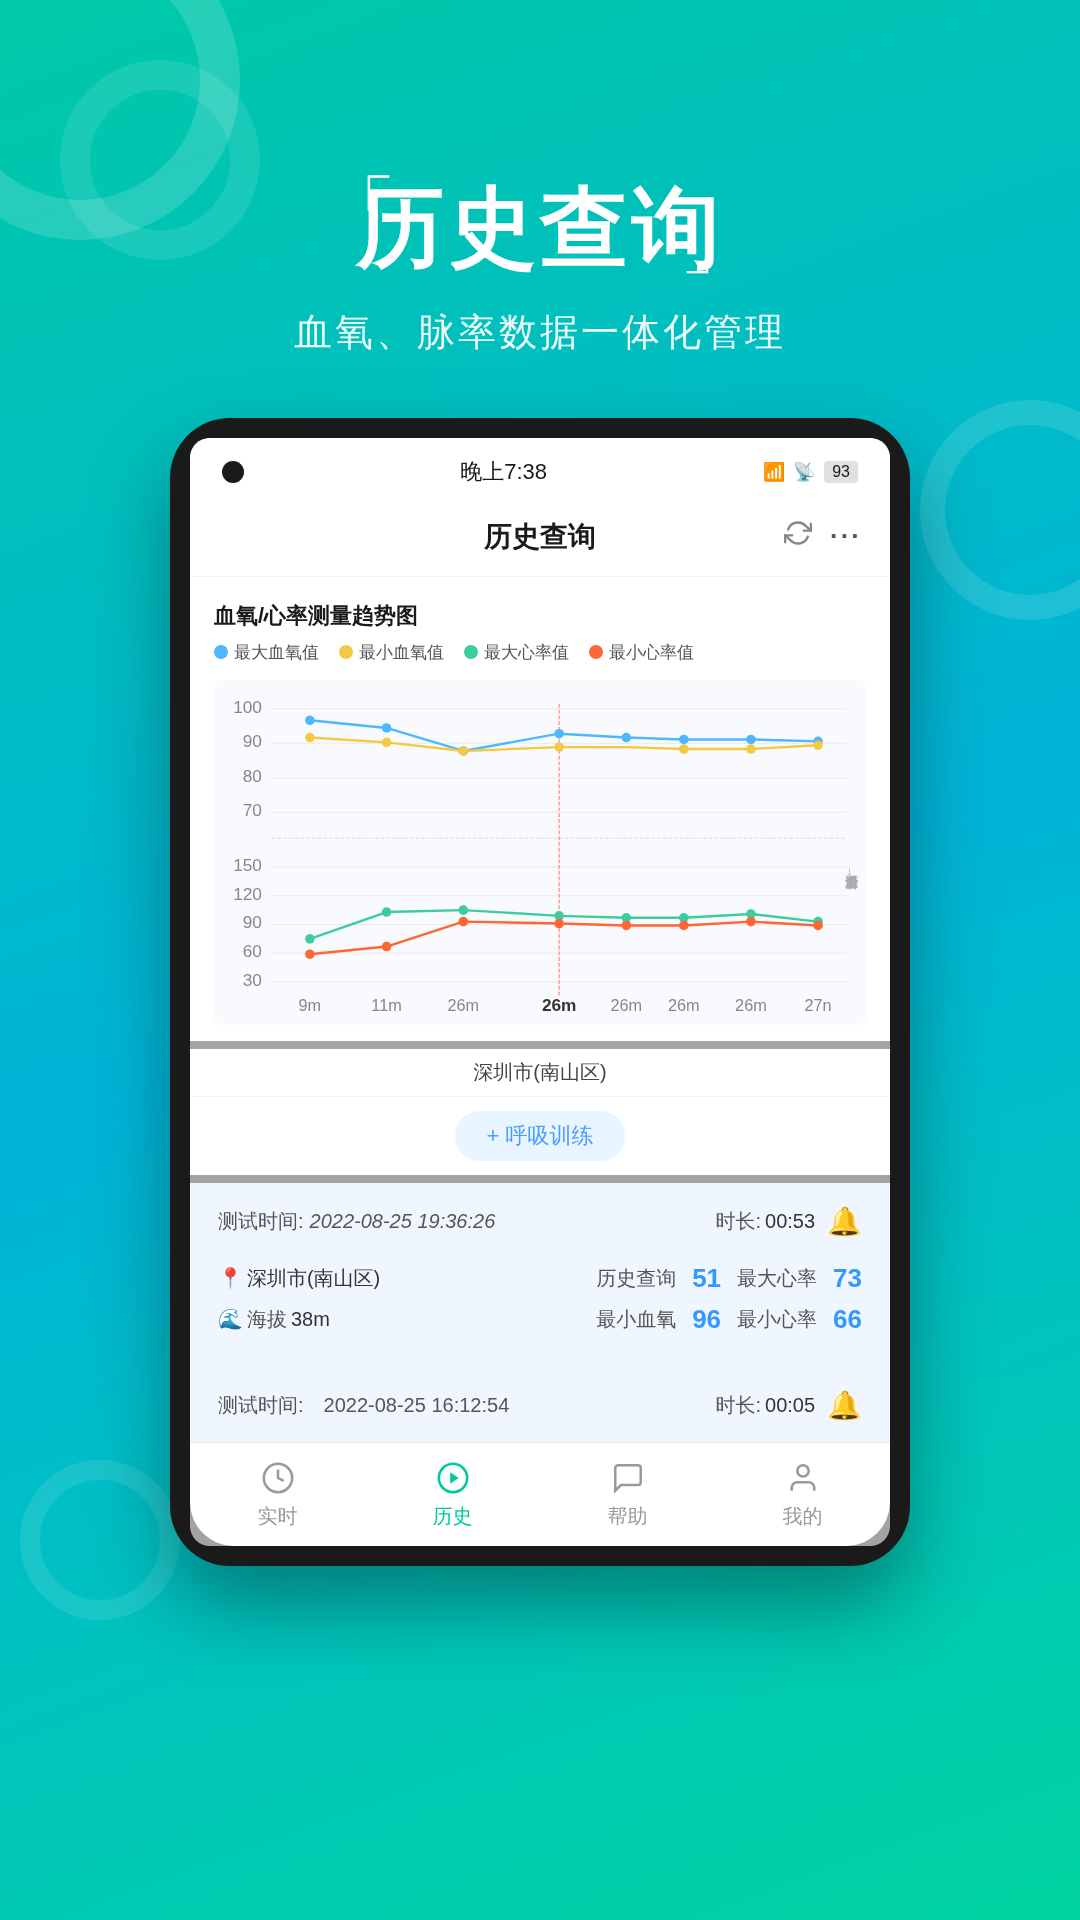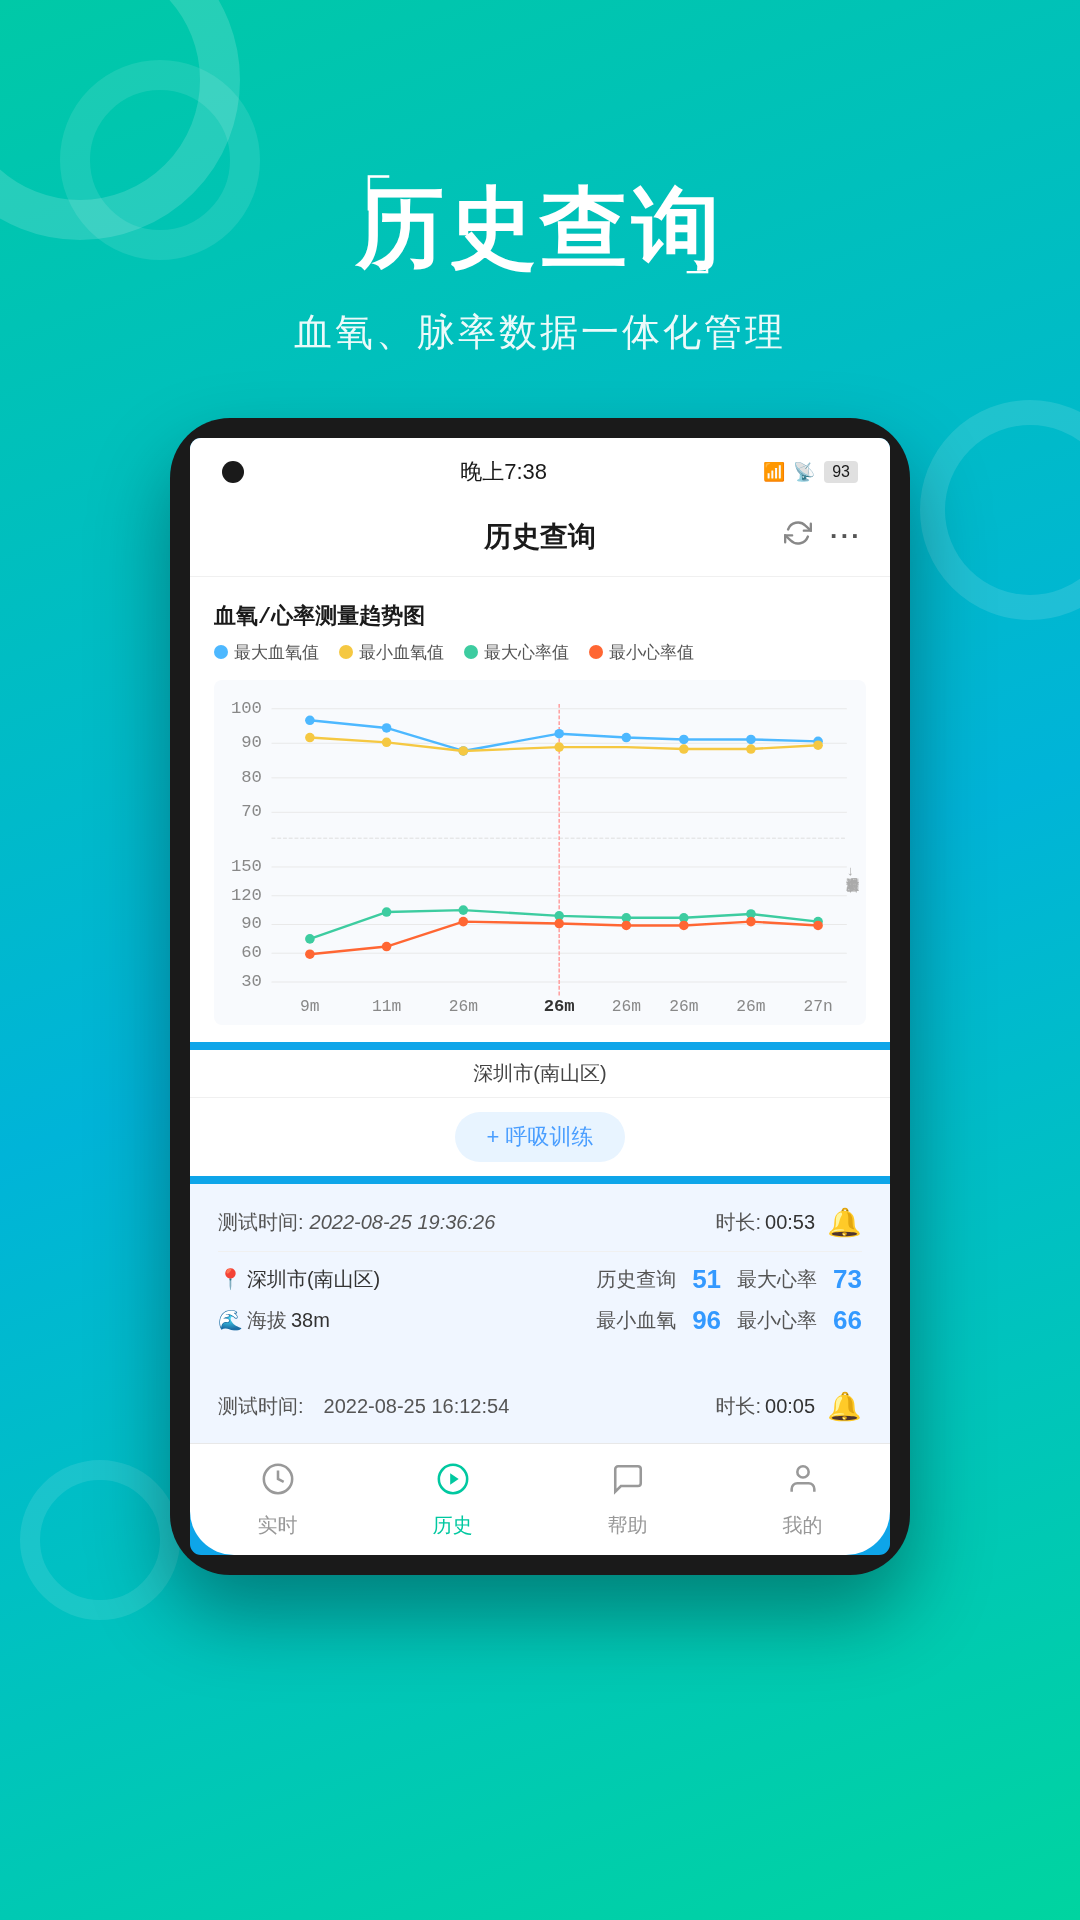--- a/index.html
+++ b/index.html
@@ -98,22 +98,22 @@
       width: 740px;
     }
     .phone-frame {
       background: #1a1a1a;
       border-radius: 60px;
       padding: 20px;
       box-shadow: 0 40px 80px rgba(0,0,0,0.35);
       position: relative;
     }
     .phone-screen {
-      background: #0ea5e9;
-      border-radius: 11px;
+      background: #a3a3a3;
+      border-radius: 20px;
       overflow: hidden;
       position: relative;
     }
 
     
     .status-bar {
       background: white;
       display: flex;
       align-items: center;
       justify-content: space-between;
@@ -165,21 +165,20 @@
       color: #555;
       font-size: 26px;
       cursor: pointer;
     }
 
     
     .chart-section {
       background: white;
       padding: 24px 24px 12px;
       margin-bottom: 8px;
-      font-family: Liberation Mono, monospace;
     }
     .chart-title {
       font-size: 22px;
       font-weight: 600;
       color: #1a1a1a;
       margin-bottom: 10px;
     }
     .chart-legend {
       display: flex;
       gap: 20px;
@@ -281,21 +280,20 @@
       align-items: center;
       justify-content: space-around;
       padding: 18px 0 16px;
       border-top: 1px solid #e8e8e8;
       border-radius: 0 0 44px 44px;
     }
     .nav-item {
       display: flex;
       flex-direction: column;
       align-items: center;
-      gap: 8px;
       cursor: pointer;
       min-width: 100px;
     }
     .nav-icon {
       font-size: 34px;
     }
     .nav-label {
       font-size: 20px;
       color: #999;
     }

